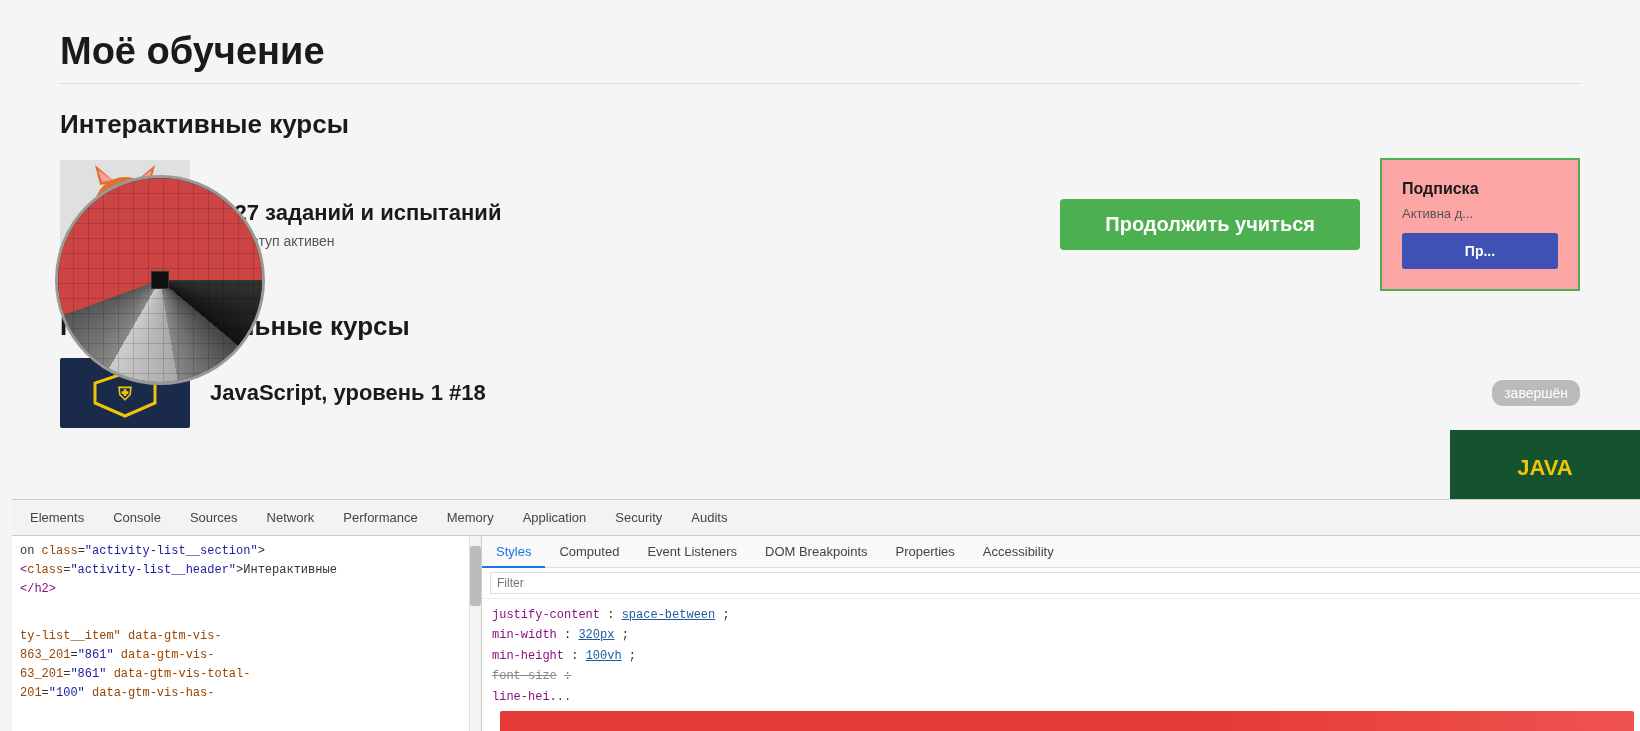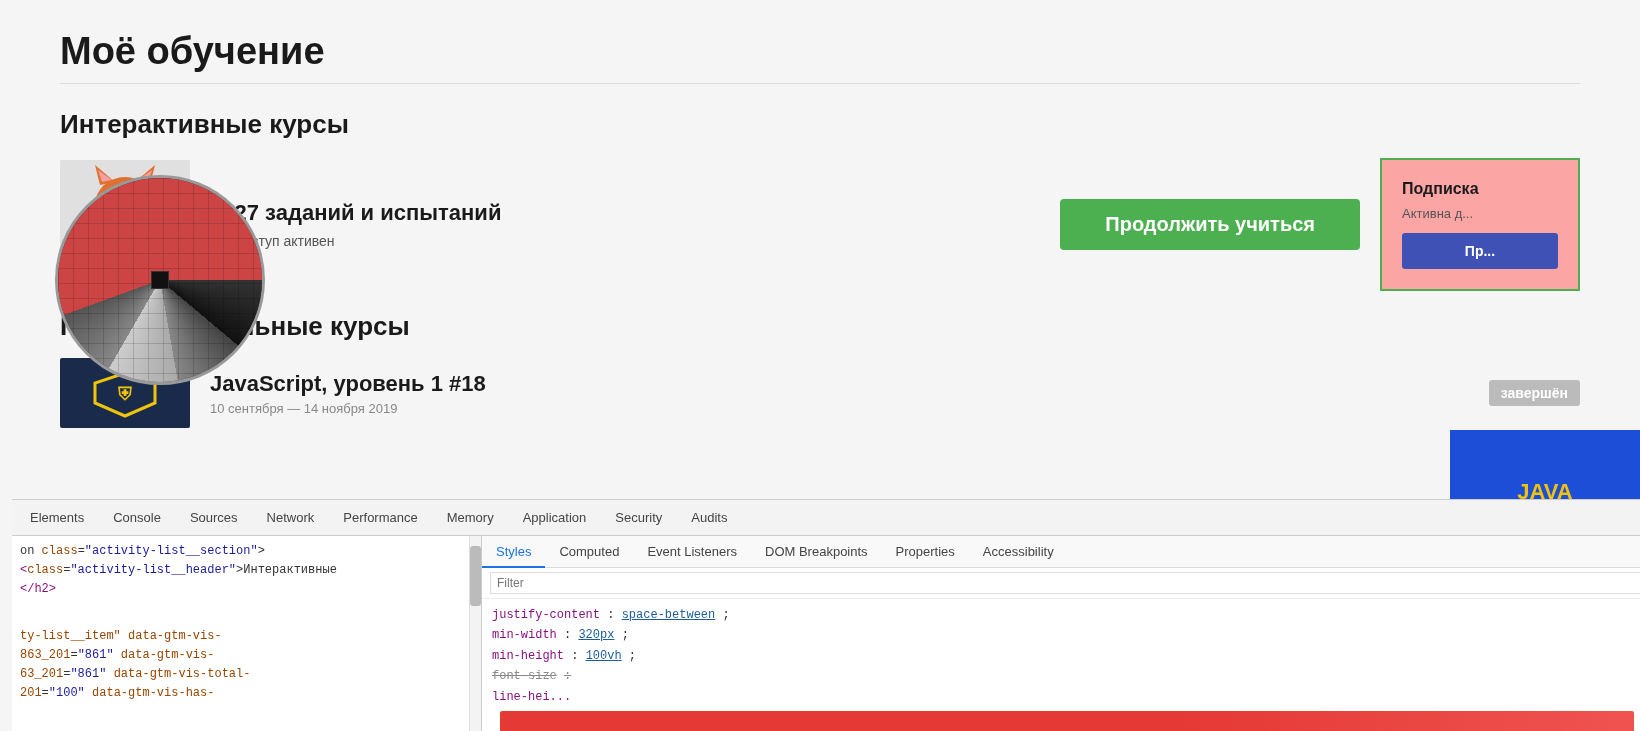--- a/index.html
+++ b/index.html
@@ -163,23 +163,23 @@
     .js-course-date {
       font-size: 13px;
       color: #888;
       margin-top: 4px;
     }
 
     .status-badge {
       background: #bbb;
       color: #fff;
       padding: 5px 12px;
-      border-radius: 3px;
+      border-radius: 11px;
       font-size: 14px;
-      font-weight: 700;
+      font-weight: 400;
       margin-left: auto;
     }
 
     
     .devtools {
       position: absolute;
       bottom: 0;
       left: 12px;
       width: 100%;
       background: #fff;
@@ -377,23 +377,23 @@
       margin: 4px 8px;
       border-radius: 2px;
     }
 
     .right-java-thumb {
       position: absolute;
       right: 0;
       top: 430px;
       width: 190px;
       height: 75px;
-      background: #1d4ed8;
-      display: flex;
-      align-items: flex-end;
+      background: #14532d;
+      display: flex;
+      align-items: center;
       justify-content: center;
       overflow: hidden;
     }
   </style>
 </head>
 <body>
 
 <div class="main-page">
   <h1 class="page-title">Моё обучение</h1>
   <div class="divider"></div>
@@ -458,21 +458,20 @@
 
   <div class="course-row" style="position:relative;">
     <div class="js-course-thumb">
       <svg width="80" height="50" viewBox="0 0 80 50">
         <polygon points="40,5 70,15 70,35 40,48 10,35 10,15" fill="none" stroke="#f0c40a" stroke-width="3"></polygon>
         <text x="40" y="32" text-anchor="middle" font-size="18" fill="#f0c40a" font-weight="bold">⛨</text>
       </svg>
     </div>
     <div class="course-info">
       <div class="js-course-name">JavaScript, уровень 1 #18</div>
-      <div class="js-course-date">10 сентября — 14 ноября 2019</div>
     </div>
     <div class="status-badge">завершён</div>
   </div>
 
   <div class="mag-circle">
     <div class="mag-inner">
       <div class="mag-bg"></div>
       <div class="pixel-grid"></div>
 
       <div style="position:absolute;top:50%;left:50%;transform:translate(-50%,-50%);width:18px;height:18px;background:#111;border:1px solid #333;"></div>

